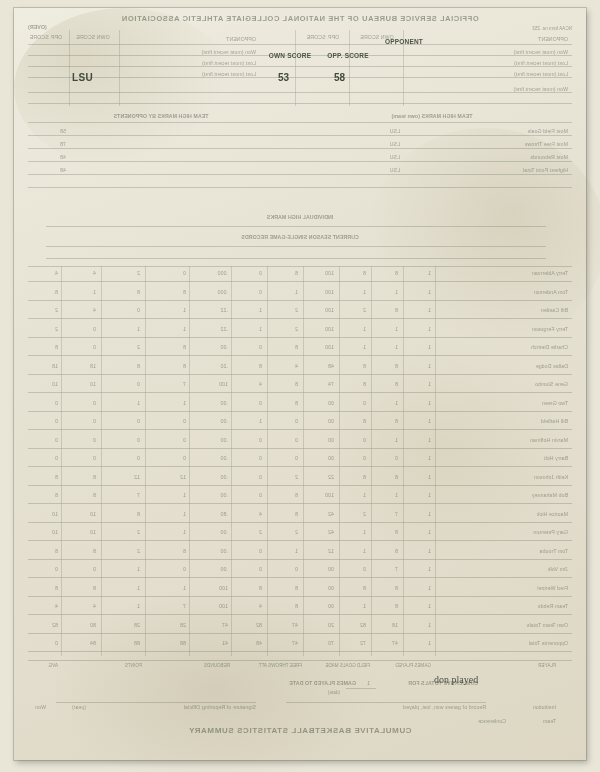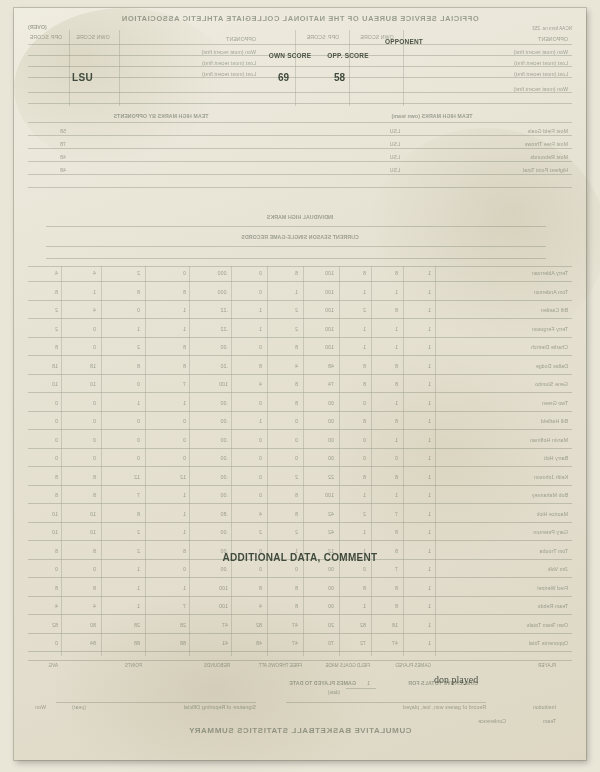--- a/index.html
+++ b/index.html
@@ -454,22 +454,21 @@
       <div class="row tiny" style="left:500px;top:696px;">(year)</div>
       <div class="row tiny" style="left:540px;top:696px;">Won</div>
 
       <div class="row tiny" style="left:30px;top:710px;">Team</div>
       <div class="row tiny" style="left:80px;top:710px;">Conference</div>
       <div class="hdr" style="top:718px;font-size:8px;">CUMULATIVE BASKETBALL STATISTICS SUMMARY</div>
     </div>
 
     <div class="front">
       <div class="lsu">LSU</div>
-      <div class="sc-own">69</div>
+      <div class="sc-own">53</div>
       <div class="sc-opp">58</div>
       <div class="colhdr" style="left:248px;top:44px;width:56px;">OWN SCORE</div>
       <div class="colhdr" style="left:306px;top:44px;width:56px;">OPP. SCORE</div>
       <div class="colhdr" style="left:330px;top:30px;width:120px;">OPPONENT</div>
-      <div class="addl">ADDITIONAL DATA, COMMENT</div>
       <div class="sig">don played</div>
     </div>
   </div>
 </div>
 
 </body></html>

